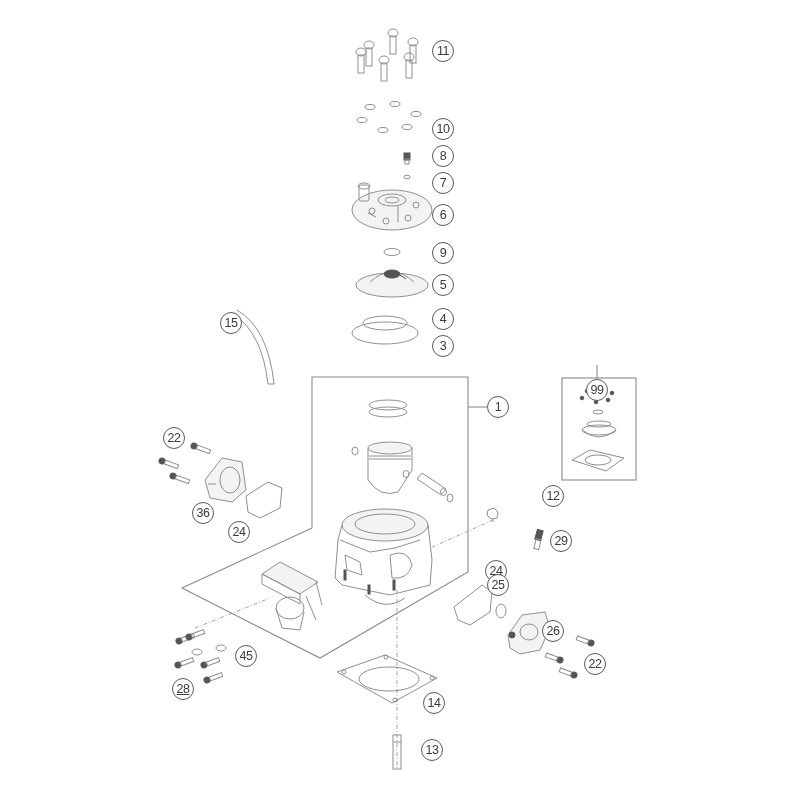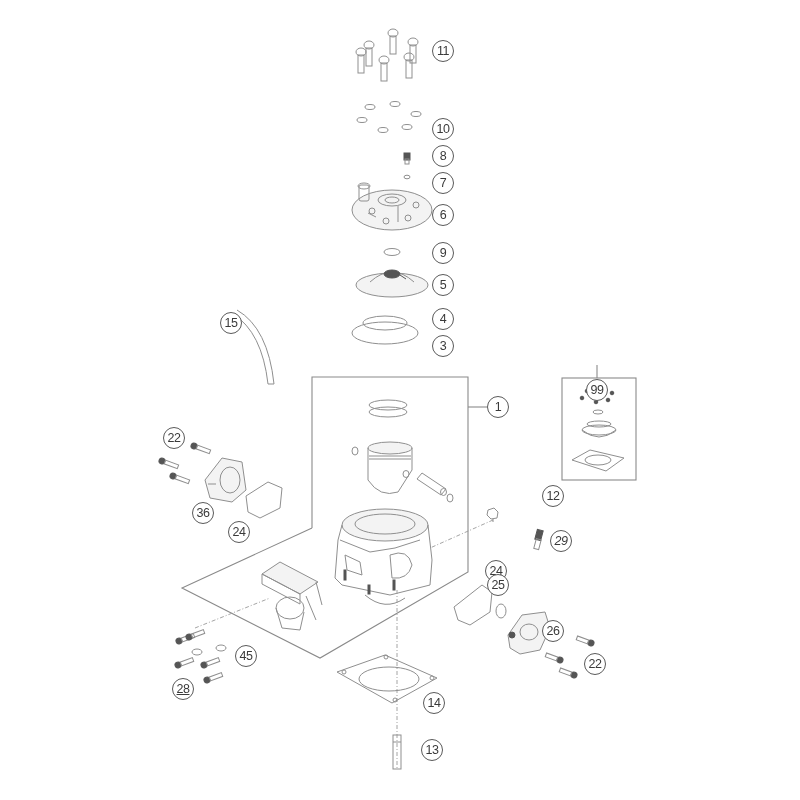--- a/index.html
+++ b/index.html
@@ -282,21 +282,21 @@
 <div class="callout" style="left:432px;top:274px;">5</div>
 <div class="callout" style="left:432px;top:308px;">4</div>
 <div class="callout" style="left:432px;top:335px;">3</div>
 <div class="callout" style="left:220px;top:312px;">15</div>
 <div class="callout" style="left:586px;top:343px;margin-top:36px;">99</div>
 <div class="callout" style="left:487px;top:396px;">1</div>
 <div class="callout" style="left:163px;top:427px;">22</div>
 <div class="callout" style="left:500px;top:485px;margin-left:42px;">12</div>
 <div class="callout" style="left:192px;top:502px;">36</div>
 <div class="callout" style="left:228px;top:521px;">24</div>
-<div class="callout" style="left:550px;top:530px;font-style:italic;">29</div>
+<div class="callout" style="left:550px;top:530px;">29</div>
 <div class="callout" style="left:485px;top:560px;">24</div>
 <div class="callout" style="left:487px;top:574px;">25</div>
 <div class="callout" style="left:542px;top:620px;">26</div>
 <div class="callout" style="left:235px;top:645px;">45</div>
 <div class="callout" style="left:584px;top:653px;">22</div>
 <div class="callout" style="left:172px;top:678px;text-decoration:underline;">28</div>
 <div class="callout" style="left:423px;top:692px;">14</div>
 <div class="callout" style="left:413px;top:739px;margin-left:8px;">13</div>
 
 </body></html>

